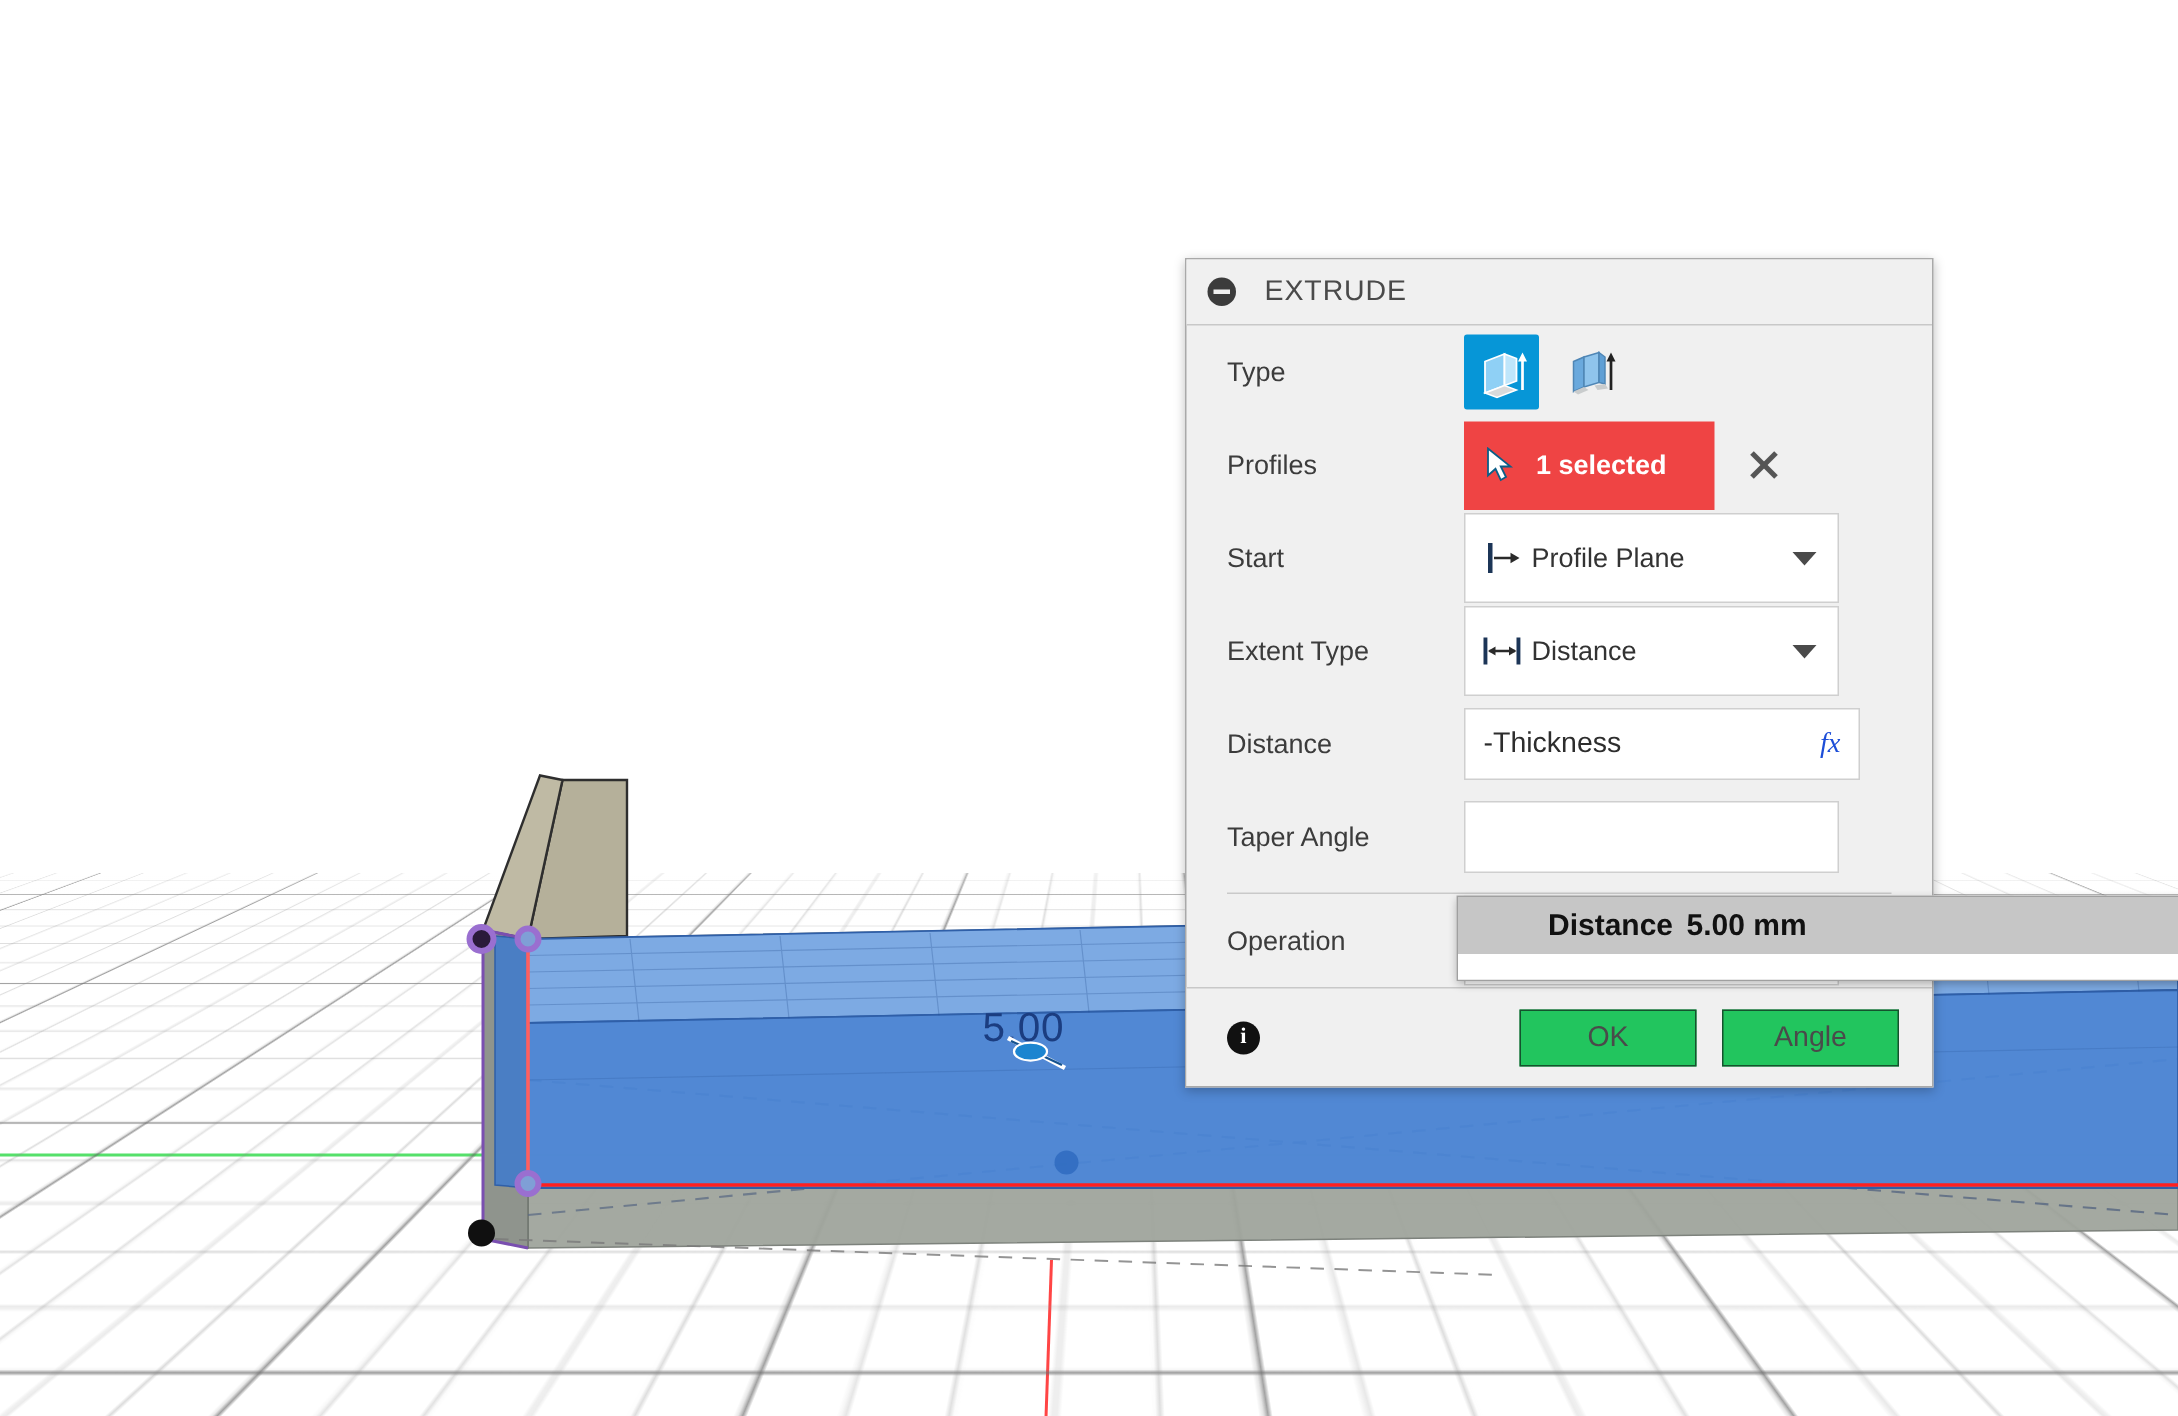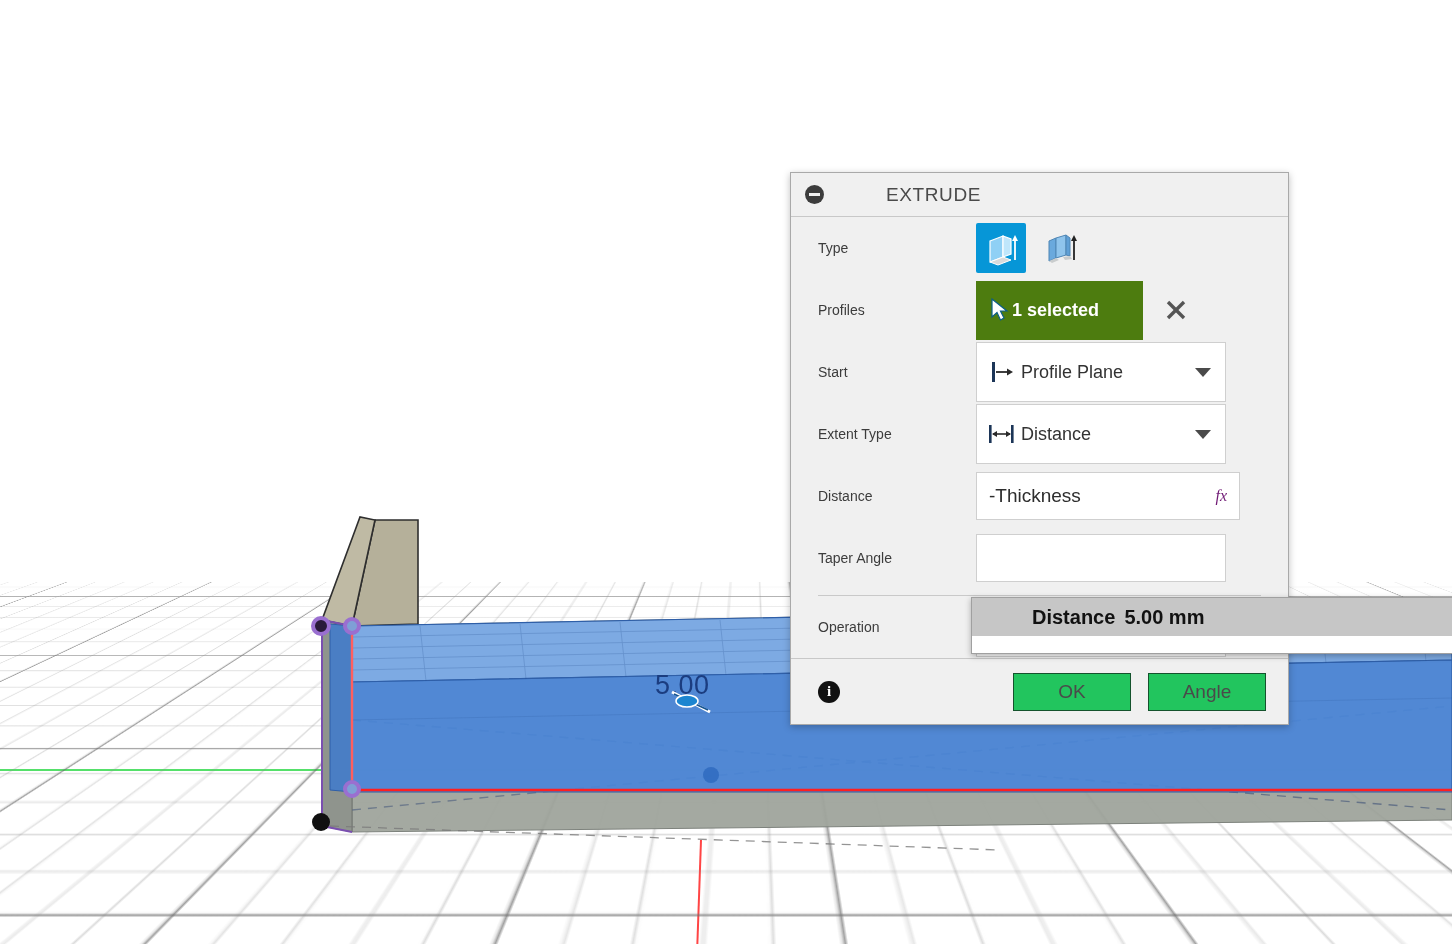--- a/index.html
+++ b/index.html
@@ -110,21 +110,20 @@
     font-size: 17px;
     color: #3a3a3a;
   }
   .dlg-titlebar {
     height: 44px;
     display: flex;
     align-items: center;
     padding-left: 14px;
     background: #f0f0f0;
     border-bottom: 1px solid #c8c8c8;
-    gap: 43px;
   }
   .collapse-icon {
     width: 19px; height: 19px;
     border-radius: 50%;
     background: #3c3c3c;
     display: inline-flex;
     align-items: center;
     justify-content: center;
     margin-right: 19px;
     flex: none;
@@ -143,44 +142,44 @@
   .dlg-body { padding: 0; }
   .row {
     display: flex;
     align-items: center;
     min-height: 62px;
     padding: 0 0 0 27px;
   }
   .row-label {
     width: 158px;
     flex: none;
-    font-size: 14px;
+    font-size: 18px;
     color: #3c3c3c;
   }
   .row-field { flex: 1; display: flex; align-items: center; }
 
   
   .type-btn {
     width: 50px; height: 50px;
     display: flex; align-items: center; justify-content: center;
     border-radius: 2px;
     margin-right: 9px;
     cursor: pointer;
   }
   .type-btn.sel { background: #0696d7; }
 
   
   .sel-pill {
-    background: #4d7c0f;
+    background: #ef4444;
     color: #ffffff;
     height: 59px;
     min-width: 167px;
     display: flex;
     align-items: center;
-    gap: 0;
+    gap: 12px;
     padding: 0 18px 0 14px;
     font-size: 18px;
     font-weight: bold;
     cursor: pointer;
   }
   .clear-x {
     margin-left: 20px;
     width: 26px; height: 26px;
     display: flex; align-items: center; justify-content: center;
     cursor: pointer;
@@ -216,22 +215,22 @@
     border: 1px solid #cfcfcf;
     display: flex;
     align-items: center;
     padding: 0 12px;
     cursor: text;
   }
   .tfield .val { flex: 1; font-size: 19px; color: #2d2d2d; }
   .tfield .fx {
     font-family: "Liberation Serif", serif;
     font-style: italic;
-    font-size: 16px;
-    color: #701a75;
+    font-size: 19px;
+    color: #1d4ed8;
   }
 
   .row-taper { min-height: 62px; }
   .taper-ghost {
     height: 48px; width: 250px;
     background: #ffffff;
     border: 1px solid #cfcfcf;
   }
 
   .divider {

